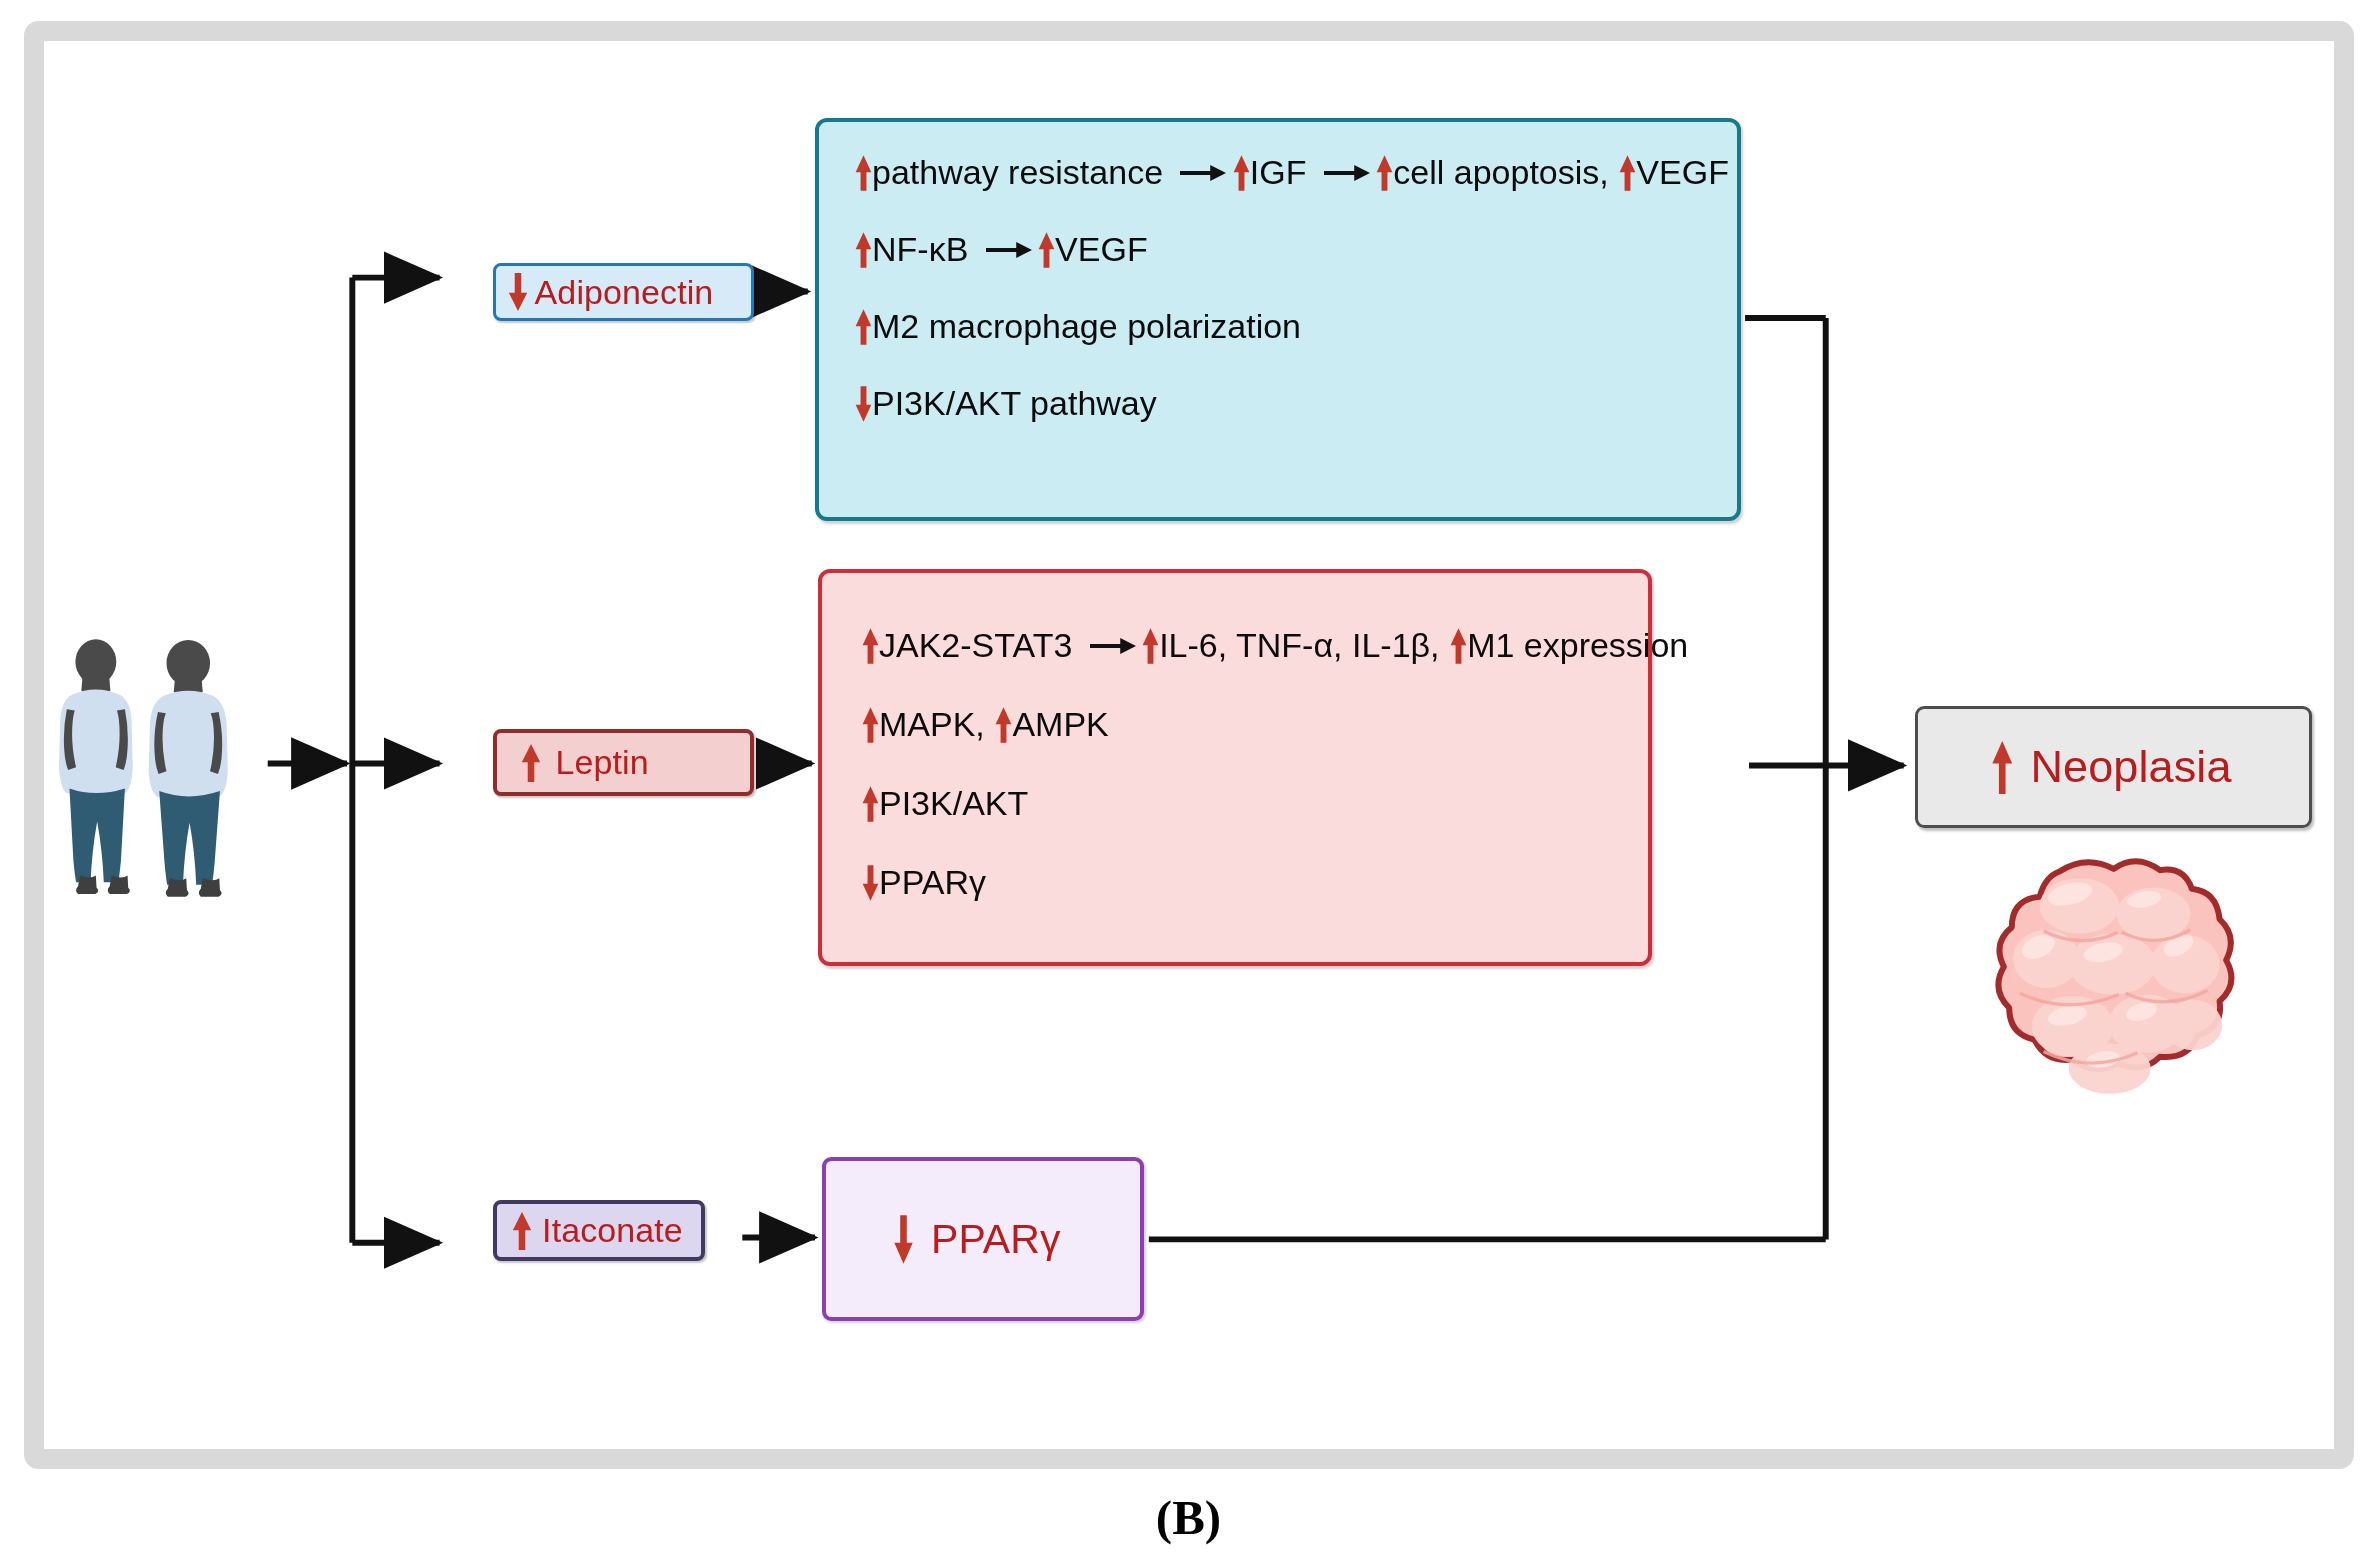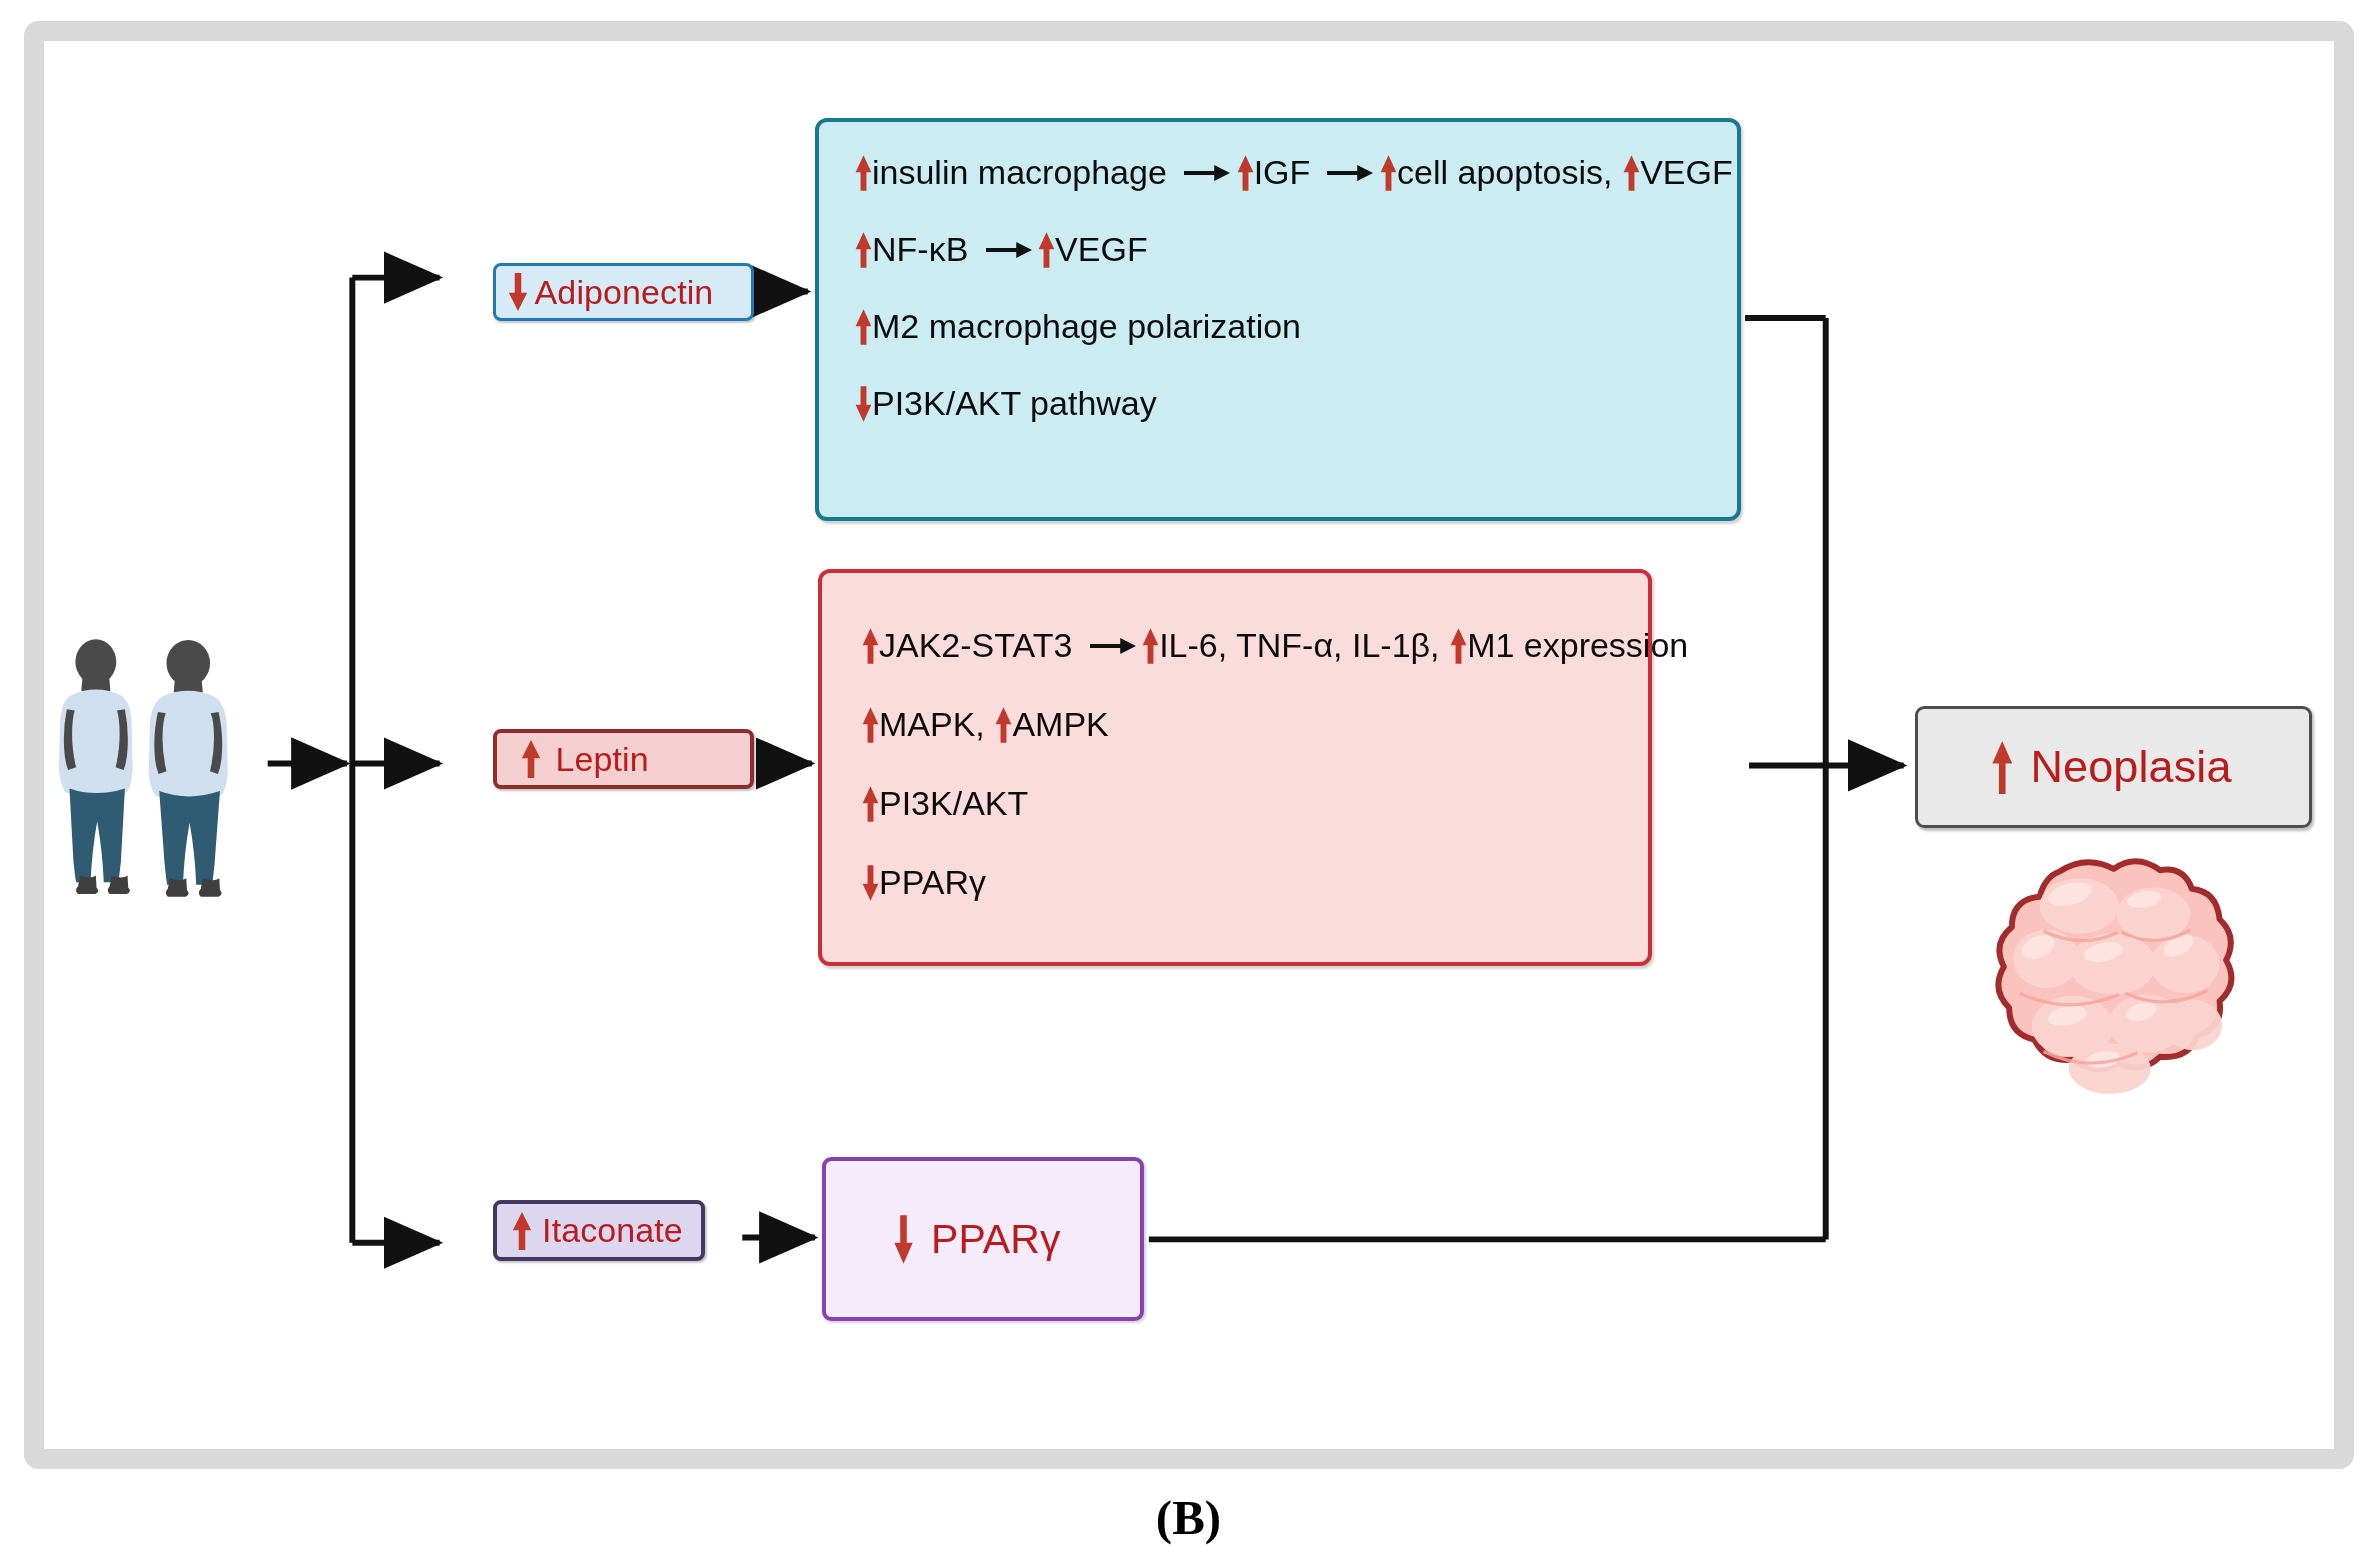--- a/index.html
+++ b/index.html
@@ -19,21 +19,21 @@
     white-space:nowrap;
   }
   .node .lbl{font-size:34px;color:#b91c1c;letter-spacing:0.1px;}
 
   .node-adiponectin{
     left:493px;top:263px;width:261px;height:58px;
     background:#d6eaf8;border:3.3px solid #2277b5;border-radius:8px;
     padding-left:12px;box-shadow:1.3px 2px 2px rgba(0,0,0,.22);
   }
   .node-leptin{
-    left:493px;top:729px;width:261px;height:60px;
+    left:493px;top:729px;width:261px;height:67px;
     background:#f4cfcf;border:4px solid #8f2d2d;border-radius:8px;
     padding-left:24px;box-shadow:1.3px 2px 2px rgba(0,0,0,.22);
   }
   .node-itaconate{
     left:493px;top:1200px;width:212px;height:61px;
     background:#ddd6ef;border:4px solid #403a63;border-radius:8px;
     padding-left:14.5px;box-shadow:1.3px 2px 2px rgba(0,0,0,.22);
   }
   .node-ppar{
     left:822px;top:1157px;width:322px;height:164px;
@@ -190,21 +190,21 @@
   </div>
 
   <div class="panel panel-blue" style="background: rgb(203, 236, 242); border-color: rgb(23, 121, 140);">
     <div class="panel-lines">
         <div class="pline">
           <span class="ra">
             <svg width="17" height="36" viewBox="0 0 26 54">
               <path d="M13 0 L1 26 L8.5 26 L8.5 54 L17.5 54 L17.5 26 L25 26 Z" fill="#c0392b"></path>
             </svg>
           </span>
-          <span style="margin-right: 10.6px;">insulin macrophage</span>
+          <span style="margin-right: 10.6px;">pathway resistance</span>
           <span class="bk-arrow" style="margin: 0px 6.6px;">
             <svg width="46" height="20" viewBox="0 0 70 30">
               <path d="M0 12 L46 12 L46 3 L70 15 L46 27 L46 18 L0 18 Z" fill="#111"></path>
             </svg>
           </span>
           <span class="ra">
             <svg width="17" height="36" viewBox="0 0 26 54">
               <path d="M13 0 L1 26 L8.5 26 L8.5 54 L17.5 54 L17.5 26 L25 26 Z" fill="#c0392b"></path>
             </svg>
           </span>

